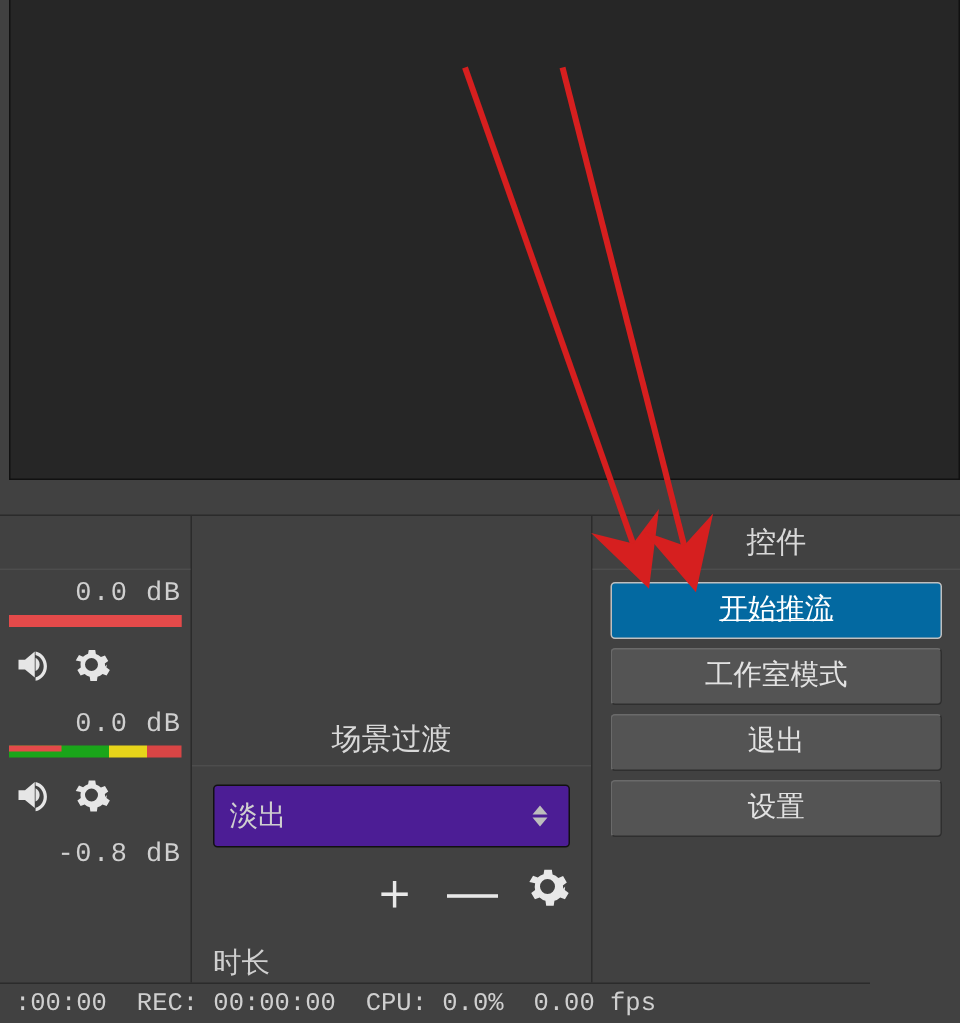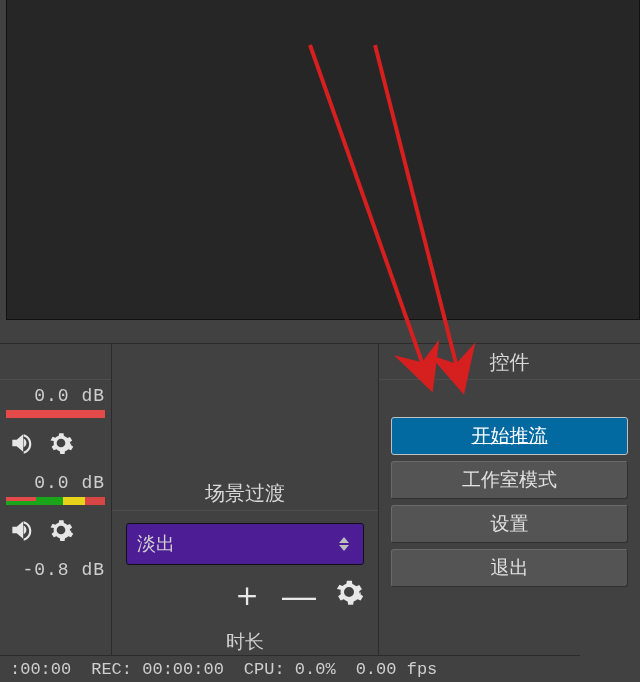--- a/index.html
+++ b/index.html
@@ -42,21 +42,21 @@
   }
   .panel-header {
     height: 36px;
     line-height: 36px;
     text-align: center;
     font-size: 20px;
     color: #d8d8d8;
     border-bottom: 1px solid #4d4d4d;
   }
   
-  .mixer { width: 112px; }
+  .mixer { width: 128px; }
   .mix-channel {
     padding: 6px 6px 4px 6px;
   }
   .db-text {
     text-align: right;
     font-family: "Courier New", monospace;
     font-size: 18px;
     color: #cfcfcf;
     letter-spacing: 1px;
   }
@@ -107,31 +107,31 @@
   .trans-tools{
     margin-top:10px;
     display:flex; justify-content:flex-end; align-items:center; gap:18px;
     height:40px;
     font-size:34px; color:#e8e8e8; font-weight:300;
   }
   .trans-tools .gear svg{ width:30px; height:30px; }
   .plus,.minus{ cursor:default; }
   .duration-row{
     margin-top:14px;
-    display:flex; align-items:center; gap:10px;flex-direction:column;
+    display:flex; align-items:center; gap:10px;
   }
   .dur-label{ font-size:19px; }
   .dur-input{
     flex:1; height:34px;
     background:#1c1c1c; border:1px solid #111; border-radius:3px;
     display:flex; align-items:center; padding:0 10px;
     font-family:"Courier New", monospace; font-size:18px; color:#d6d6d6;
   }
   
-  .controls { flex:1; border-right:none;gap:29px; }
+  .controls { flex:1; border-right:none; }
   .ctrl-body{ padding:8px 12px 0 12px; display:flex; flex-direction:column; gap:6px; }
   .ctrl-btn{
     height:38px; line-height:36px; text-align:center;
     background:#545454;
     border:1px solid #2f2f2f;
     border-top-color:#6a6a6a;
     border-left-color:#6a6a6a;
     border-radius:3px;
     font-size:19px;
     color:#e2e2e2;
@@ -225,22 +225,22 @@
         <span class="dur-label">时长</span>
       </div>
     </div>
   </div>
 
   <div class="panel controls">
     <div class="panel-header">控件</div>
     <div class="ctrl-body">
       <div class="ctrl-btn highlight">开始推流</div>
       <div class="ctrl-btn">工作室模式</div>
+      <div class="ctrl-btn">退出</div>
       <div class="ctrl-btn">设置</div>
-      <div class="ctrl-btn">退出</div>
     </div>
   </div>
 </div>
 
 <div class="statusbar">
   <span>:00:00</span>
   <span>REC: 00:00:00</span>
   <span>CPU: 0.0%</span>
   <span>0.00 fps</span>
 </div>

